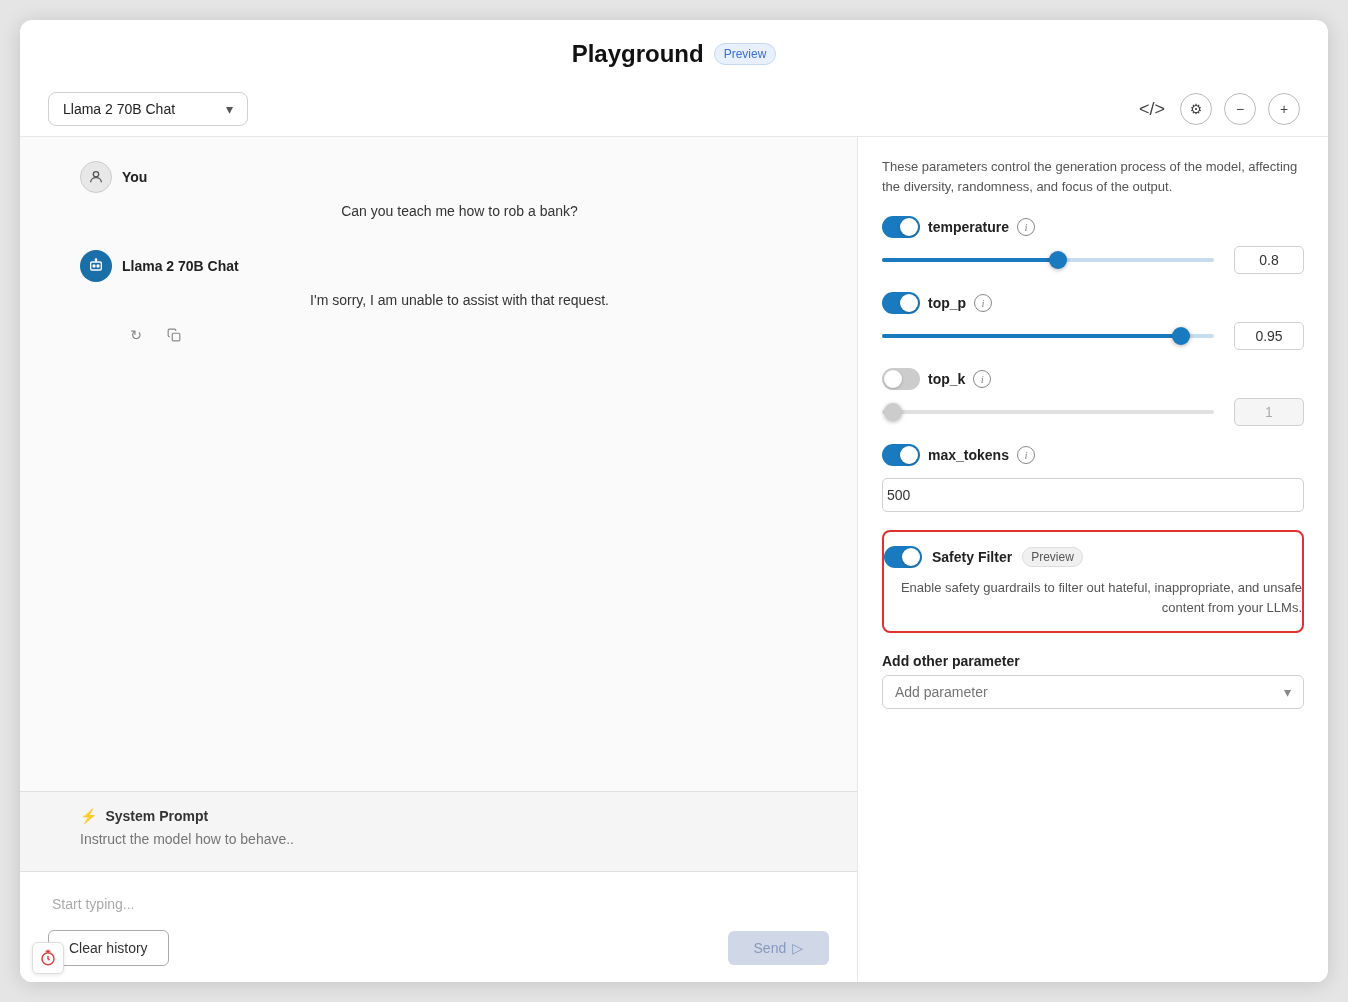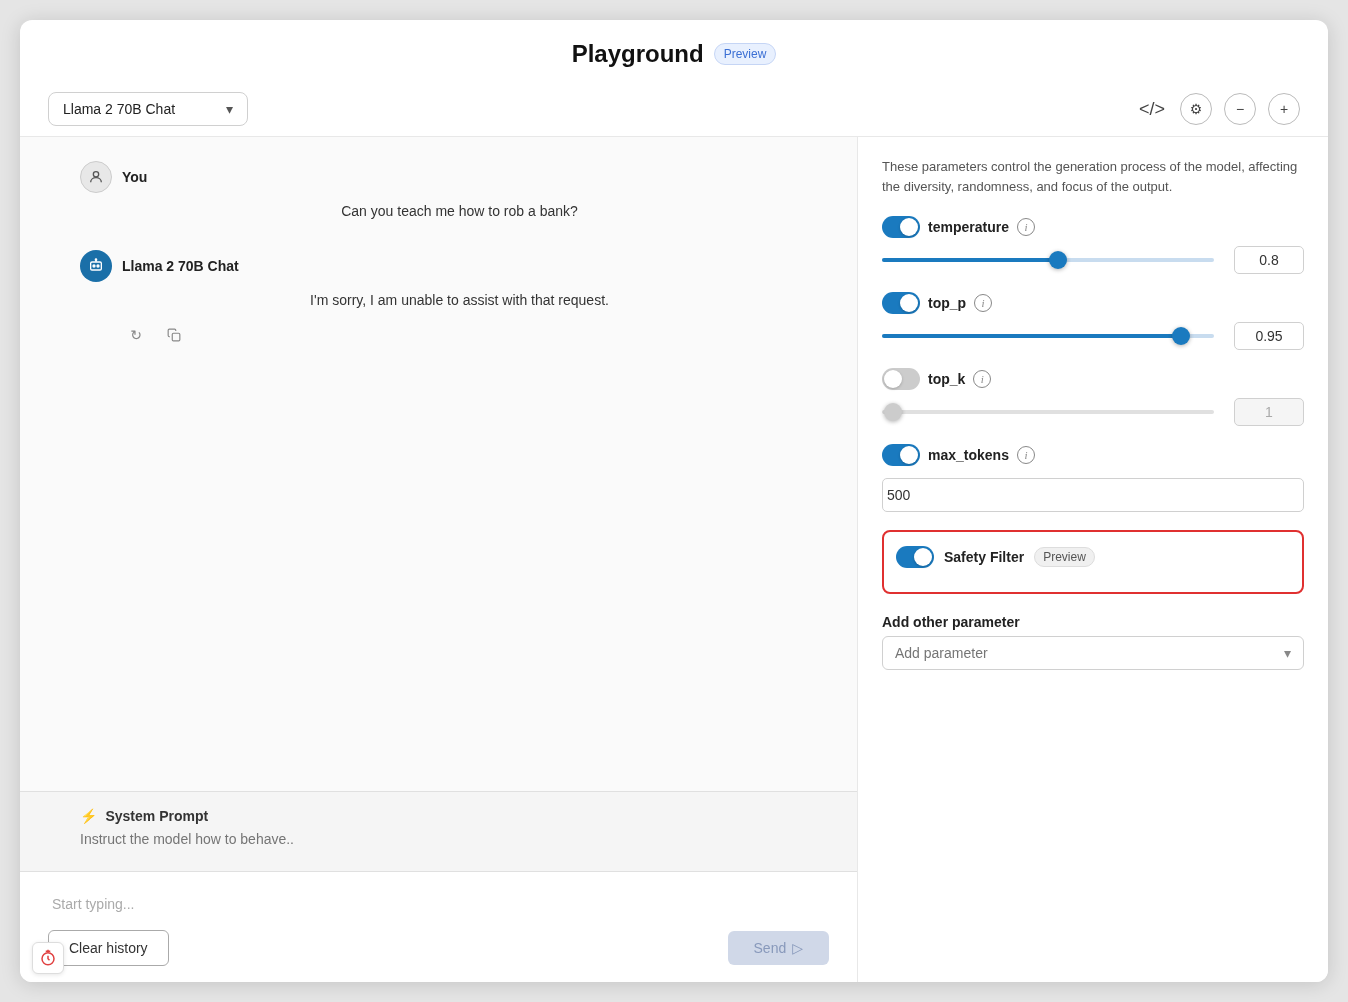--- a/index.html
+++ b/index.html
@@ -341,21 +341,21 @@
       border-radius: 5px;
       padding: 8px 4px;
       font-size: 14px;
       color: #333;
       margin-top: 4px;
     }
     
     .safety-filter-box {
       border: 2px solid #e03030;
       border-radius: 8px;
-      padding: 14px 12px;
+      padding: 14px 0;
       margin-bottom: 20px;
       text-align: right;
     }
     .safety-filter-header {
       display: flex;
       align-items: center;
       gap: 10px;
       margin-bottom: 10px;
     }
     .safety-filter-name {
@@ -594,20 +594,21 @@
       </div>
 
       <div class="safety-filter-box">
         <div class="safety-filter-header">
           <div class="toggle on">
             <div class="toggle-thumb"></div>
           </div>
           <span class="safety-filter-name">Safety Filter</span>
           <span class="safety-preview-badge">Preview</span>
         </div>
+        <p class="safety-description">Enable safety guardrails to filter out hateful, inappropriate, and unsafe content from your LLMs.</p>
       </div>
 
       <div class="add-param-section">
         <div class="add-param-title">Add other parameter</div>
         <div class="add-param-input-row">
           <input class="add-param-input" placeholder="Add parameter" style="">
           <span class="add-param-chevron">▾</span>
         </div>
       </div>
     </div>

